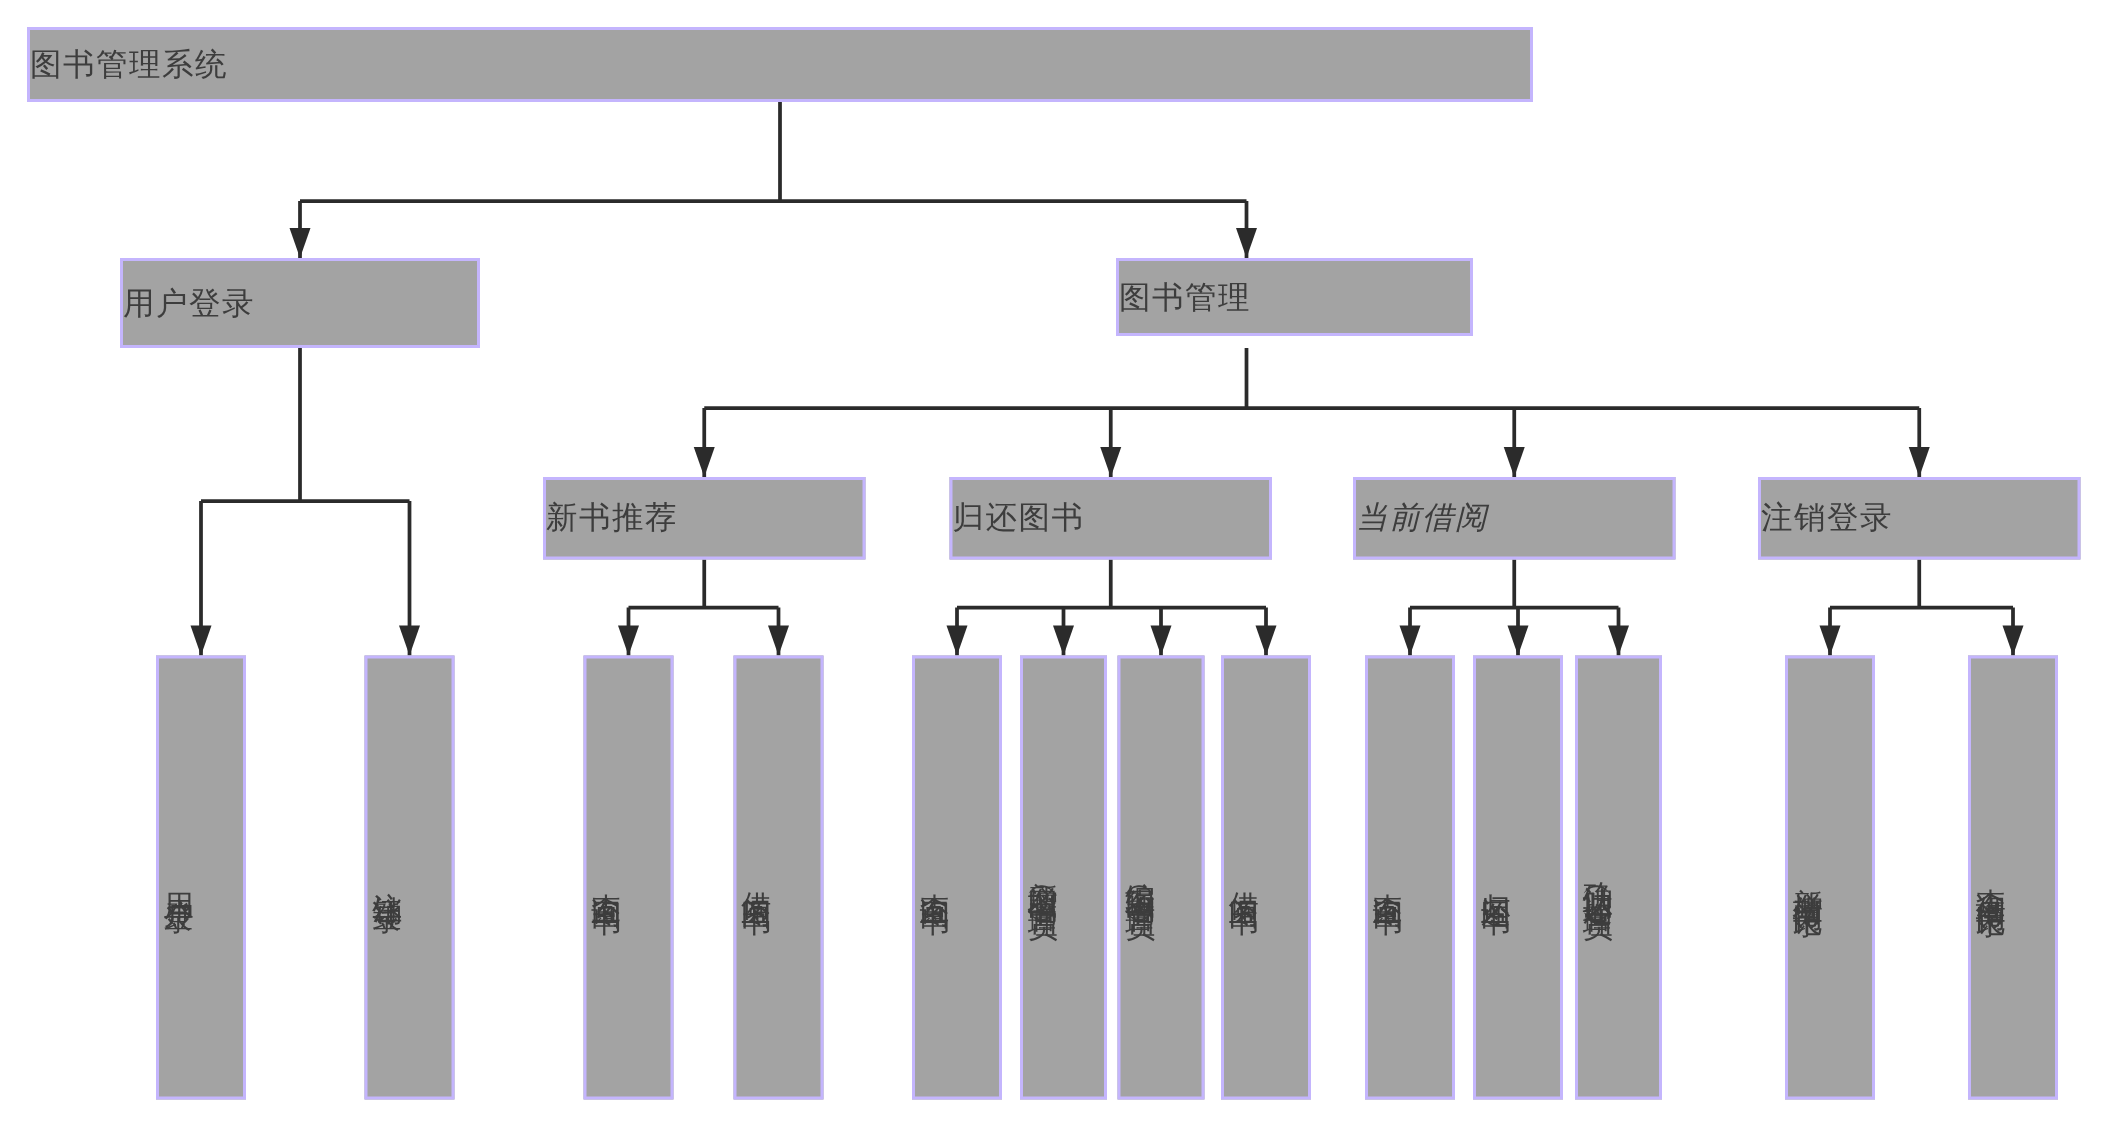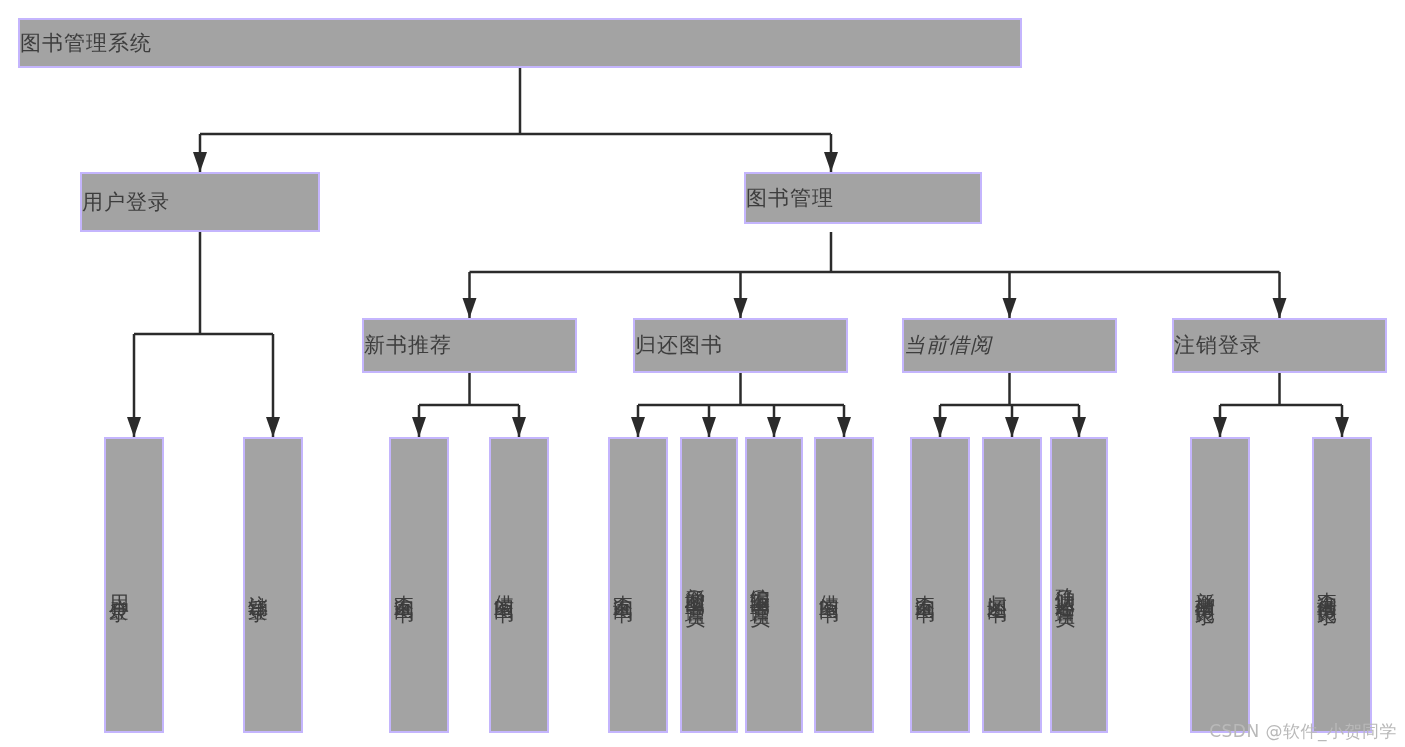--- a/index.html
+++ b/index.html
@@ -174,14 +174,13 @@
       <div class="node vertical" style="left: 1050px; top: 437px; width: 58px; height: 296px;">
         <span class="node-label">确认归还（管理员）</span>
       </div>
       <div class="node vertical" style="left: 1190px; top: 437px; width: 60px; height: 296px;">
         <span class="node-label">新增借阅记录</span>
       </div>
       <div class="node vertical" style="left: 1312px; top: 437px; width: 60px; height: 296px;">
         <span class="node-label">查询借阅记录</span>
       </div>
     </div>
-  <div class="watermark">CSDN @软件_小贺同学</div>
 </div>
 
 </body></html>

